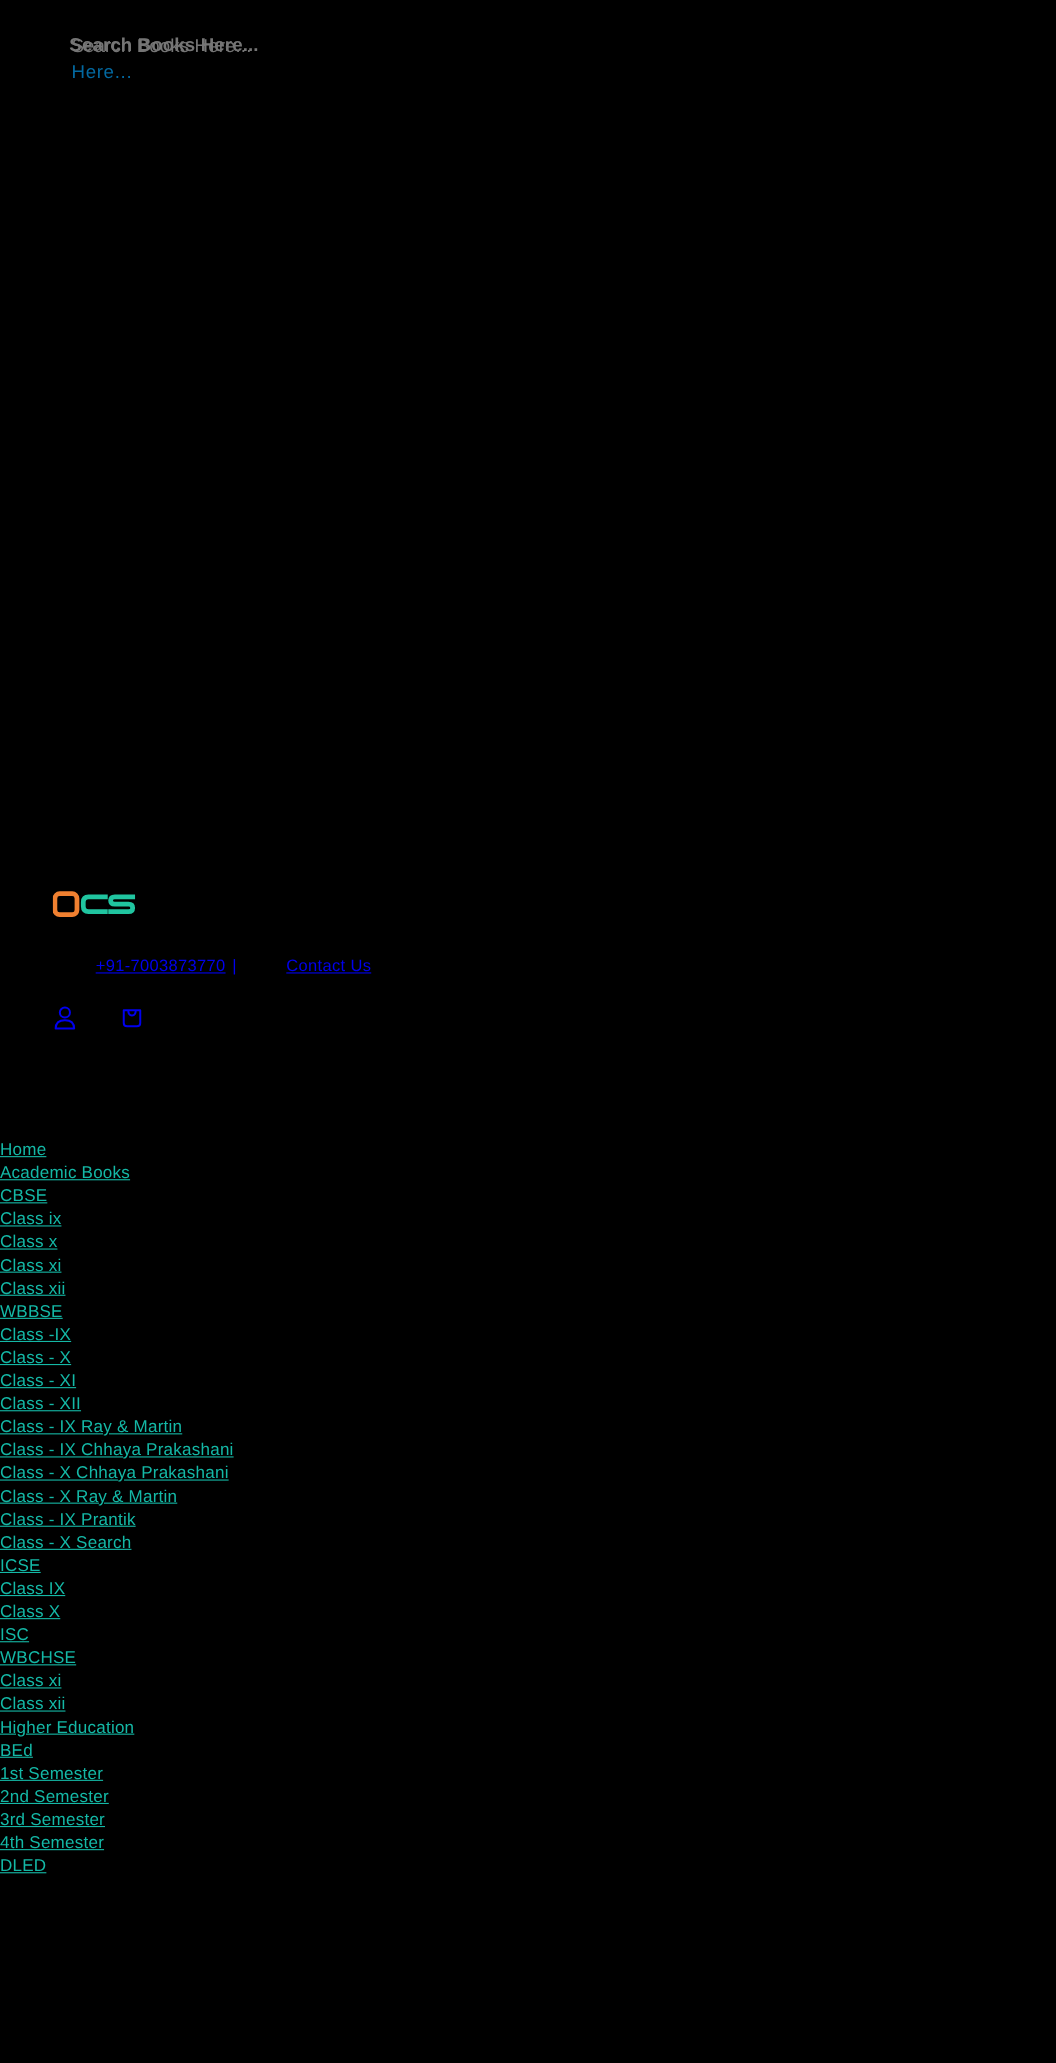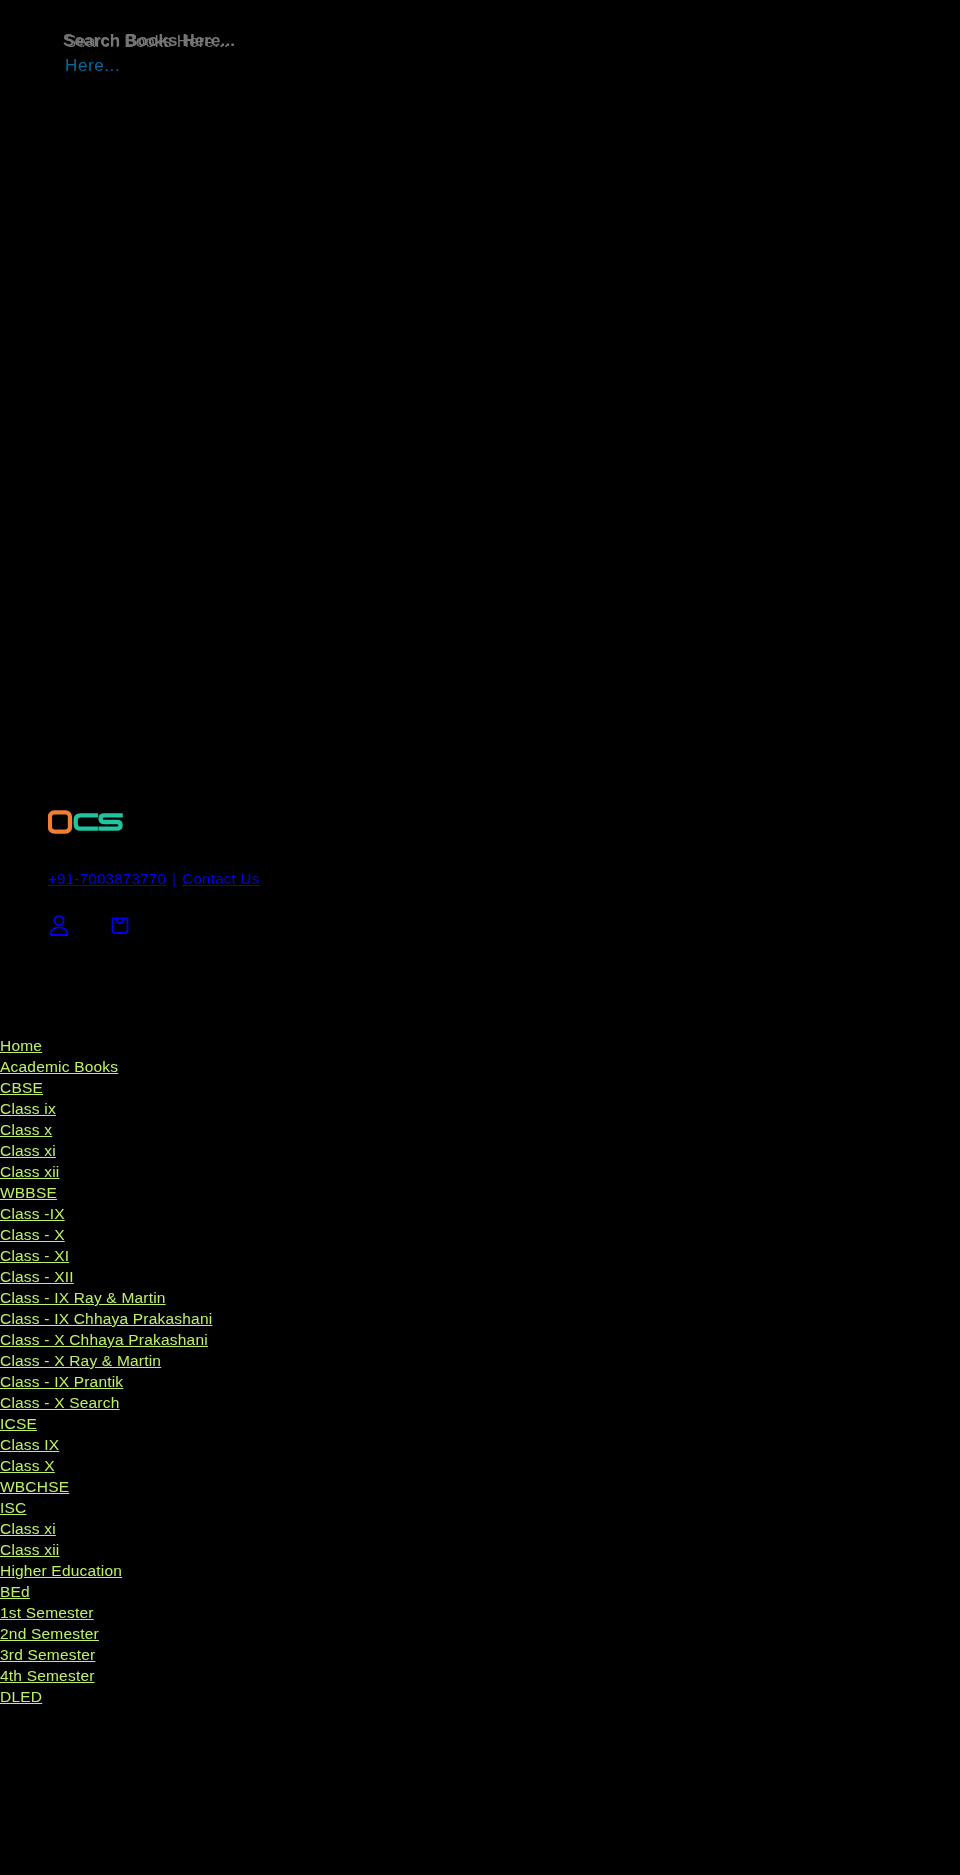--- a/index.html
+++ b/index.html
@@ -77,20 +77,21 @@
   .contactline {
     margin-left: 48px;
     margin-top: 26px;
     font-size: 15px;
     white-space: nowrap;
     letter-spacing: 0.3px;
   }
   .contactline a {
     color: #0000ee;
     text-decoration: underline;
+    margin-left: 39px;
   }
   .sep {
     color: #0000ee;
     padding: 0 6px;
     text-decoration: none;
   }
 
   .iconrow {
     margin-left: 48px;
     margin-top: 26px;
@@ -107,21 +108,21 @@
     top: 1035px;
     width: 960px;
   }
   .nav ul {
     list-style: none;
     margin: 0;
     padding: 0;
   }
   .nav li { margin: 0; padding: 0; }
   .nav a {
-    color: #bef264;
+    color: #14b8a6;
     text-decoration: underline;
     font-size: 15.5px;
     line-height: 21px;
     display: inline-block;
     letter-spacing: 0.2px;
   }
   .lvl0 { padding-left: 25px; }
   .lvl1 { padding-left: 50px; }
   .nav a.is-highlighted {
     background: #e8833a;
@@ -188,22 +189,22 @@
       <li class="lvl1"><a href="#">Class - XII</a></li>
       <li class="lvl1"><a href="#">Class - IX Ray &amp; Martin</a></li>
       <li class="lvl1"><a href="#">Class - IX Chhaya Prakashani</a></li>
       <li class="lvl1"><a href="#">Class - X Chhaya Prakashani</a></li>
       <li class="lvl1"><a href="#">Class - X Ray &amp; Martin</a></li>
       <li class="lvl1"><a href="#">Class - IX Prantik</a></li>
       <li class="lvl1"><a href="#">Class - X Search</a></li>
       <li class="lvl1"><a href="#">ICSE</a></li>
       <li class="lvl1"><a href="#">Class IX</a></li>
       <li class="lvl1"><a href="#">Class X</a></li>
+      <li class="lvl1"><a href="#">ISC</a></li>
       <li class="lvl1"><a href="#">WBCHSE</a></li>
-      <li class="lvl1"><a href="#">ISC</a></li>
       <li class="lvl1"><a href="#">Class xi</a></li>
       <li class="lvl1"><a href="#">Class xii</a></li>
       <li class="lvl0"><a href="#">Higher Education</a></li>
       <li class="lvl1"><a href="#">BEd</a></li>
       <li class="lvl1"><a href="#">1st Semester</a></li>
       <li class="lvl1"><a href="#">2nd Semester</a></li>
       <li class="lvl1"><a href="#">3rd Semester</a></li>
       <li class="lvl1"><a href="#">4th Semester</a></li>
       <li class="lvl1"><a href="#">DLED</a></li>
     </ul>

